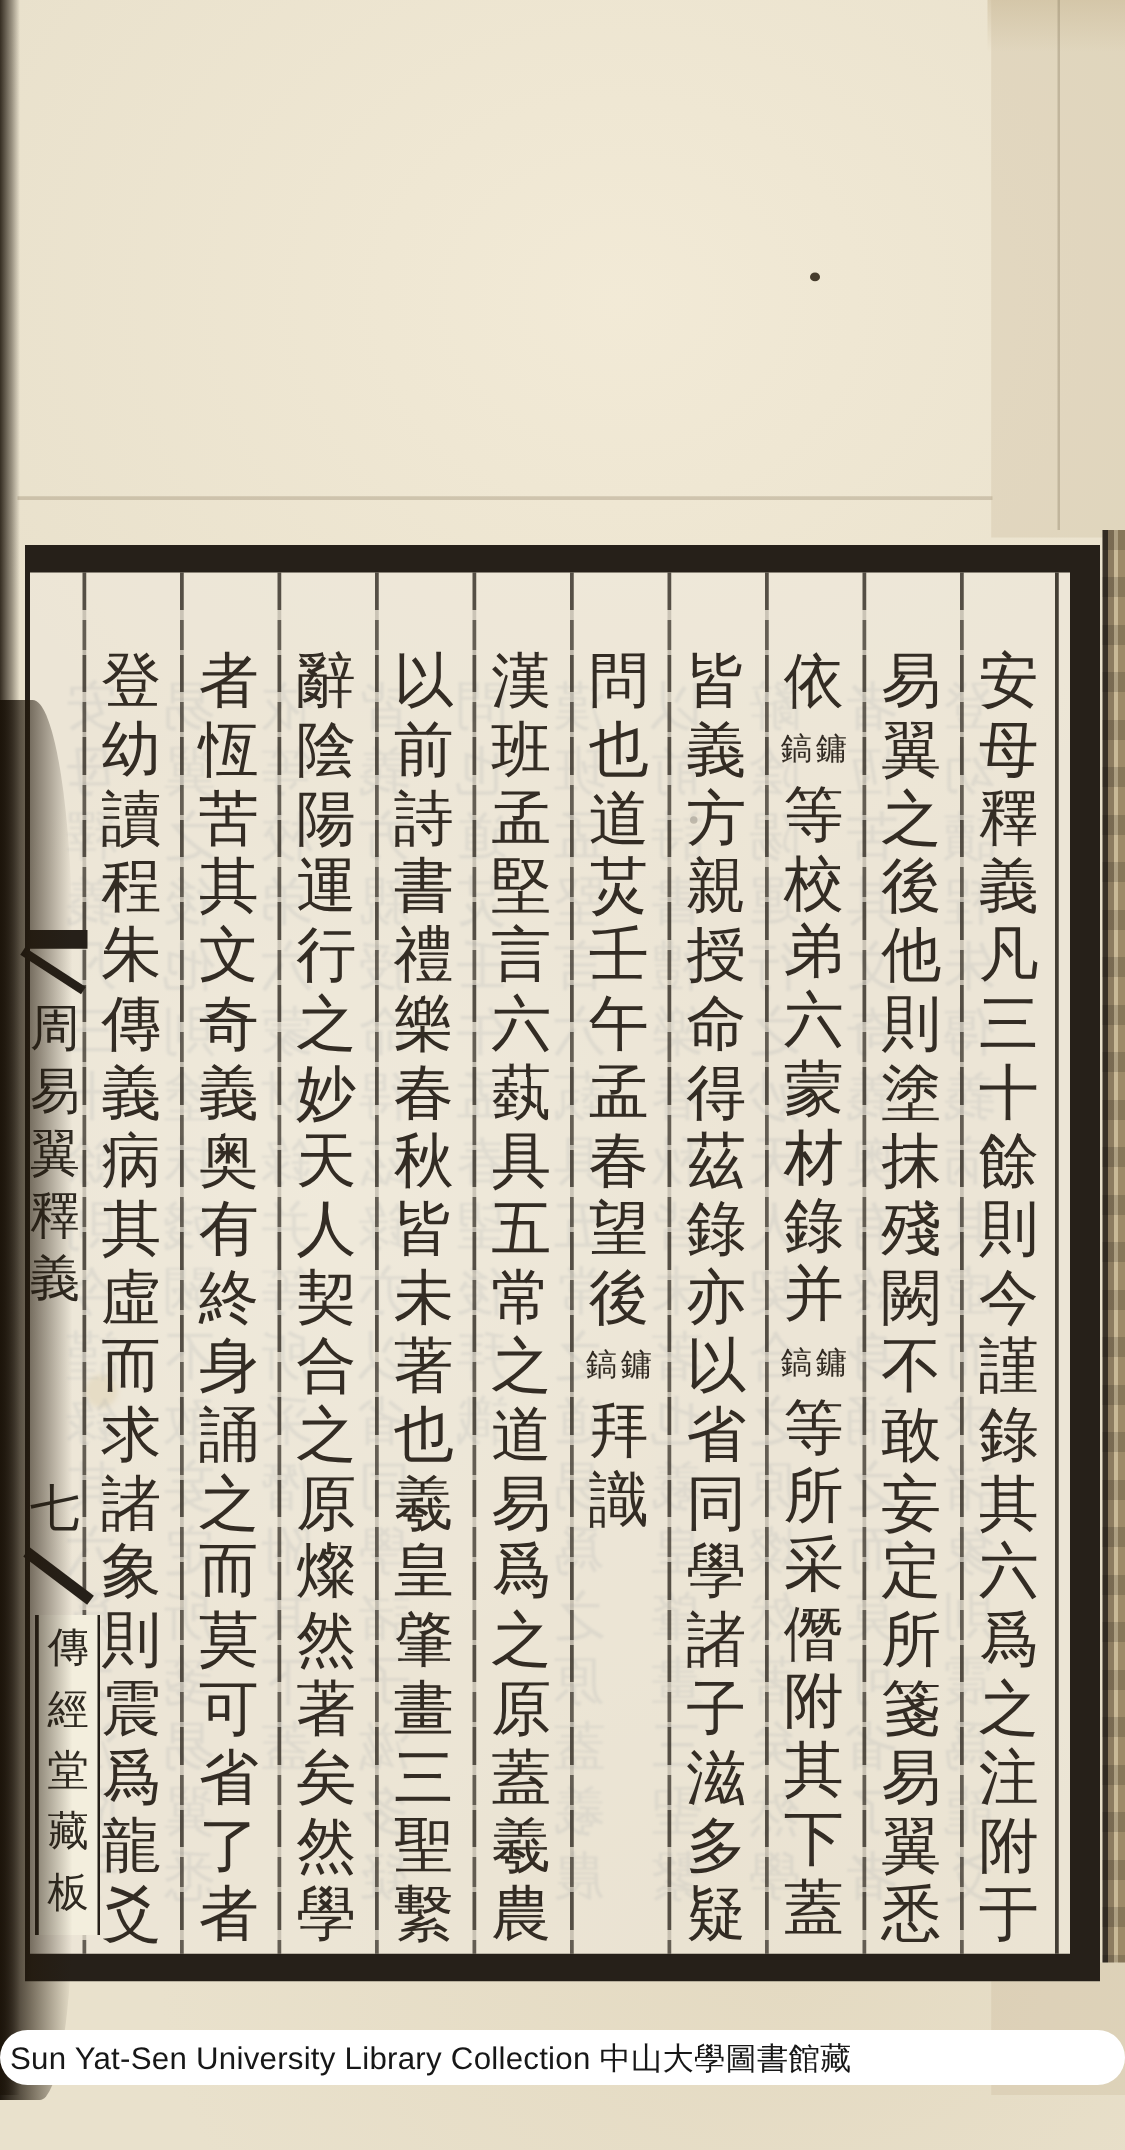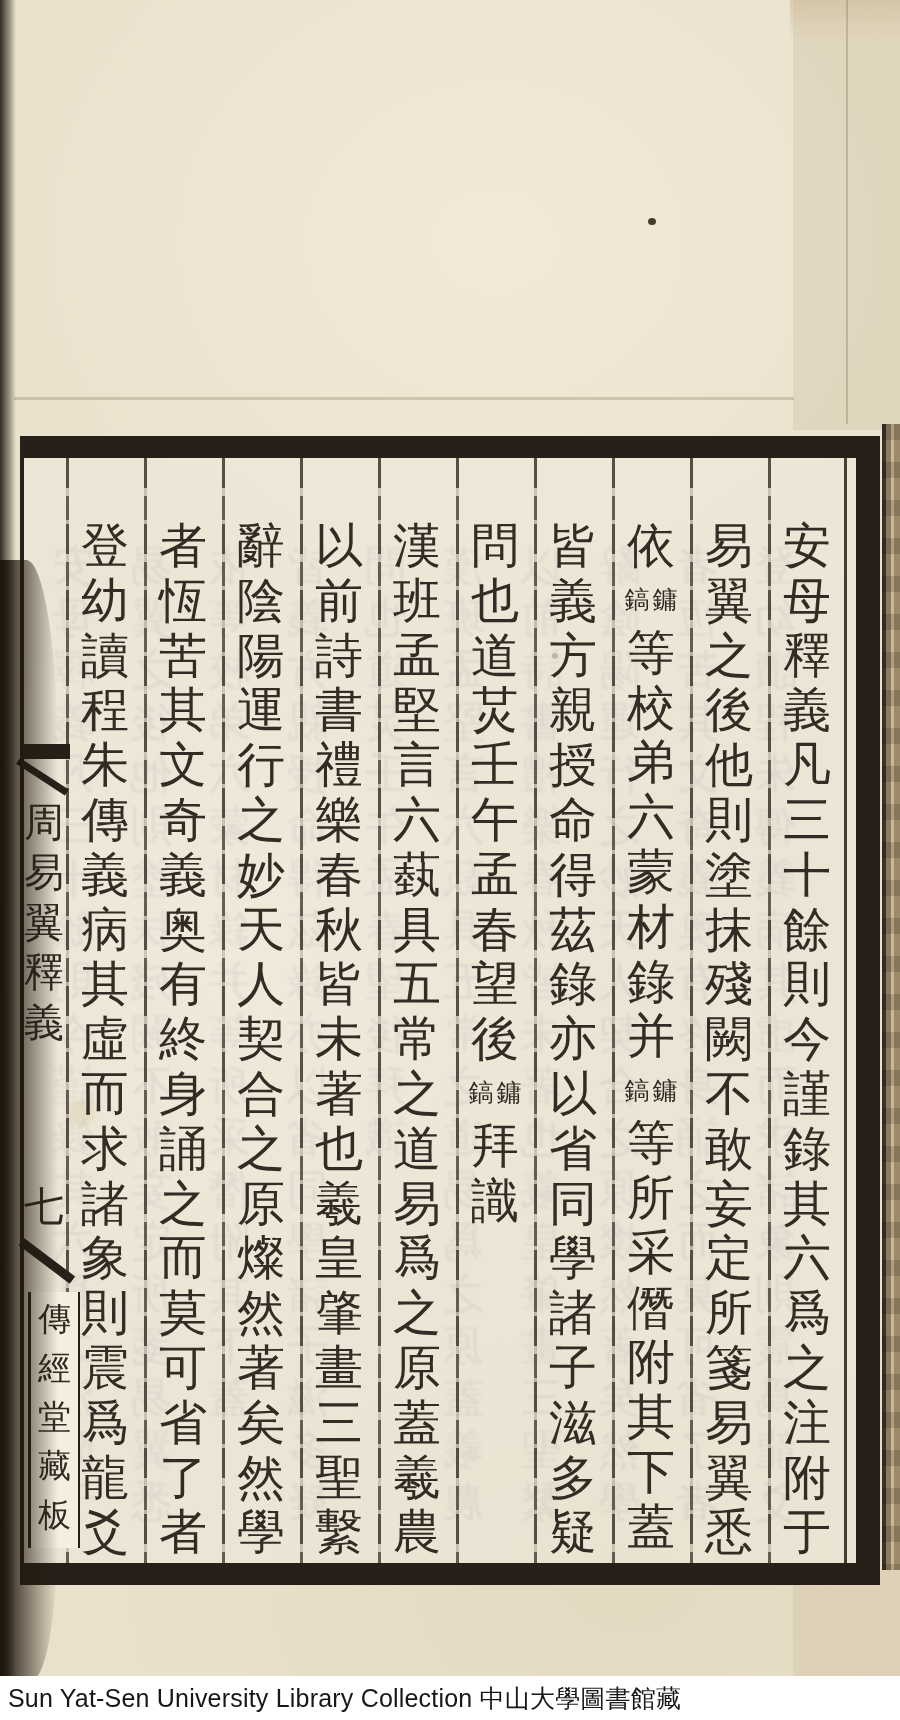--- a/index.html
+++ b/index.html
@@ -74,22 +74,22 @@
     position:absolute;left:0;top:560px;width:58px;height:1120px;
     background:linear-gradient(to right,rgba(20,13,5,.95) 0%,rgba(35,25,12,.55) 45%,rgba(60,45,25,0) 100%);
     border-radius:0 55% 45% 0 / 0 18% 14% 0;
   }
   .speck{position:absolute;border-radius:50%;background:#463c2d;}
   .speck-a{left:648px;top:218px;width:8px;height:7px;}
   .speck-b{left:552px;top:653px;width:6px;height:6px;opacity:.6;}
   .stain{position:absolute;left:68px;top:1100px;width:26px;height:26px;border-radius:50%;background:rgba(190,160,90,.35);filter:blur(2px);}
   
   .caption-band{
-    position:absolute;left:0;top:1676px;width:900px;height:44px;background:var(--caption-bg,#ffffff);
-    display:flex;align-items:center;z-index:10;
+    position:absolute;left:0;top:1624px;width:900px;height:44px;background:var(--caption-bg,#ffffff);
+    display:flex;align-items:center;z-index:10;border-radius:22px;
   }
   .caption-text{
     margin-left:8px;font-family:"Liberation Sans","DejaVu Sans",sans-serif;
     font-size:25px;color:var(--caption-text,#171717);letter-spacing:.2px;white-space:nowrap;
   }
 </style>
 </head>
 <body>
 
 <div class="scan" style="--paper: #e9e1cc; --ink: #262019; --text-ink: #332c24; --caption-bg: #ffffff; --caption-text: #171717; --fore-edge: #8d7c60;">

